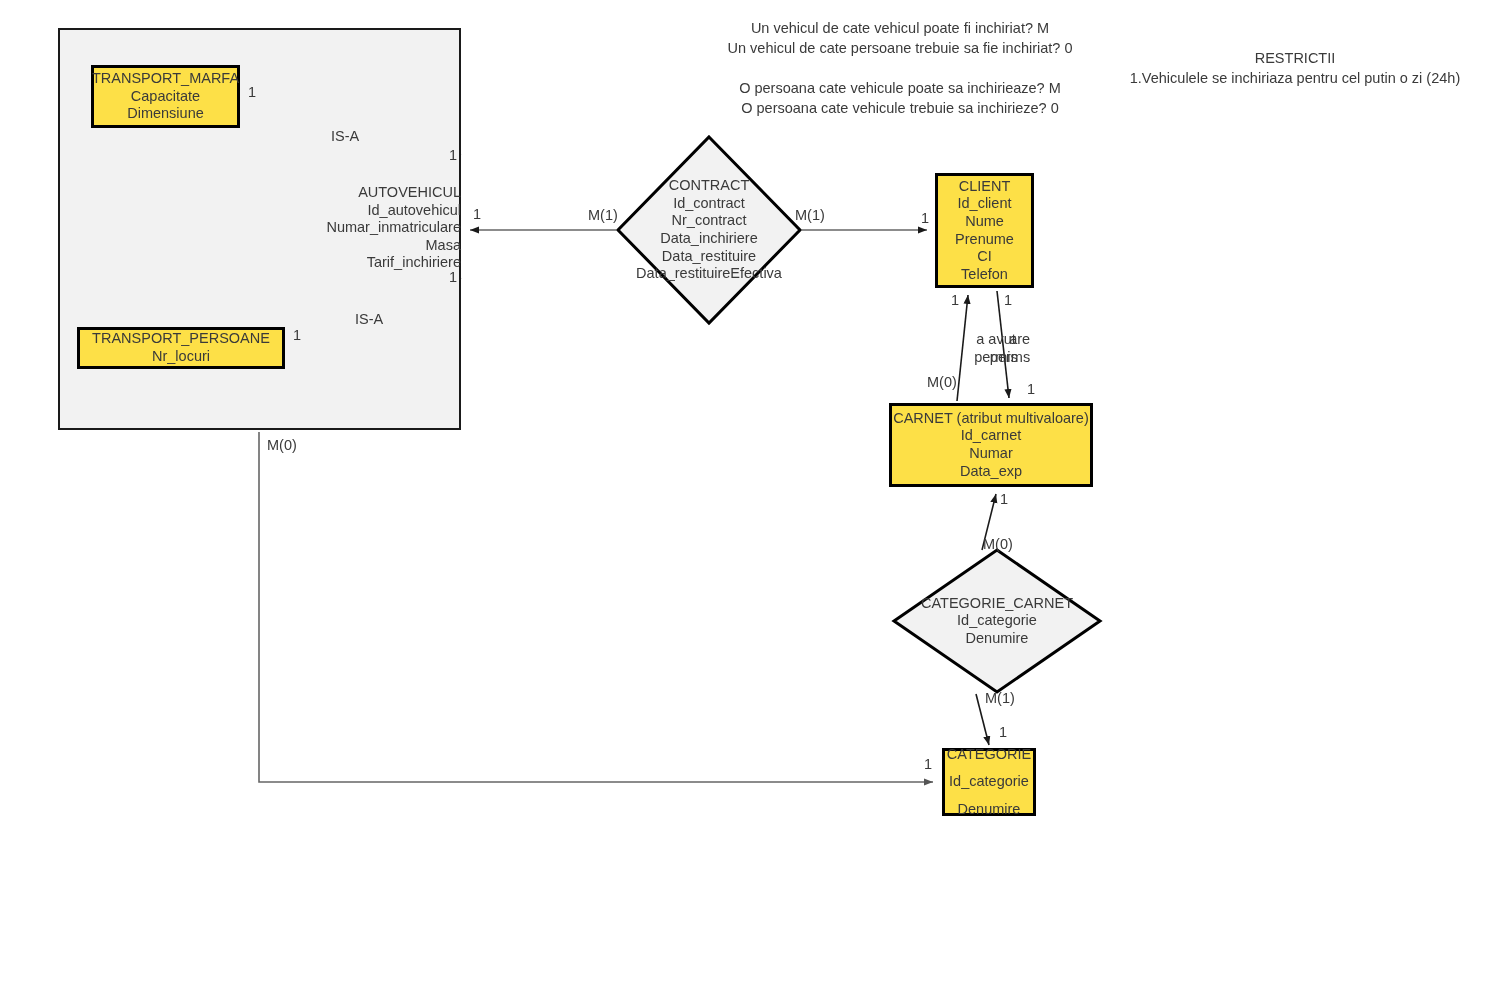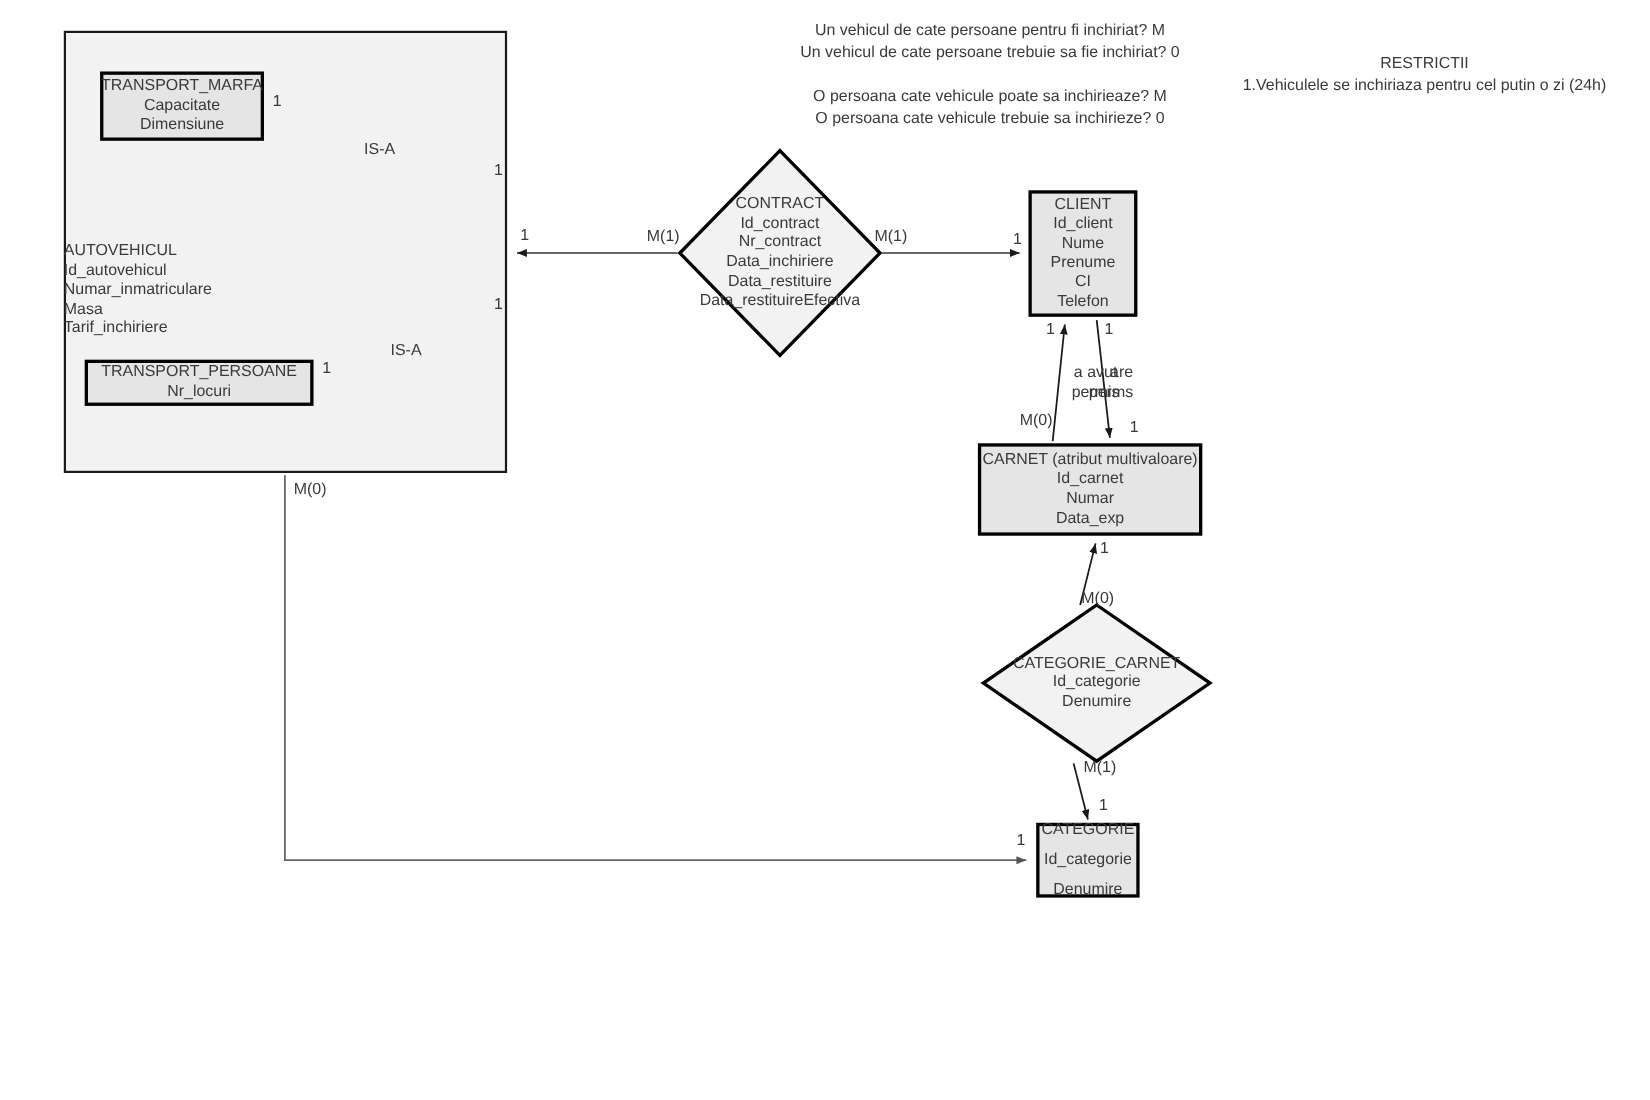--- a/index.html
+++ b/index.html
@@ -20,47 +20,46 @@
     left: 0;
     top: 0;
     width: 1500px;
     height: 1000px;
     pointer-events: none;
   }
   .ent {
     position: absolute;
     box-sizing: border-box;
     border: 3px solid #000000;
-    background: #e5e5e5;
+    background: #fde047;
     display: flex;
     flex-direction: column;
     align-items: center;
     justify-content: center;
     color: #3a3a3a;
     font-size: 14.5px;
     line-height: 17.6px;
     text-align: center;
     white-space: nowrap;
   }
   .ent .ttl { }
   .ent .attr { }
   .supertype {
     position: absolute;
     box-sizing: border-box;
     border: 2px solid #1a1a1a;
     background: #f2f2f2;
   }
   .sup-label {
     position: absolute;
-    text-align: left;
-    color: #3a3a3a;
-    font-size: 14.5px;
-    line-height: 17.6px;
-    white-space: nowrap;
-    margin-top: 36px;
+    text-align: right;
+    color: #3a3a3a;
+    font-size: 14.5px;
+    line-height: 17.6px;
+    white-space: nowrap;
   }
   .diamond-wrap {
     position: absolute;
   }
   .diamond-wrap svg {
     position: absolute;
     left: 0;
     top: 0;
     overflow: visible;
   }
@@ -231,21 +230,21 @@
   <div class="lbl" style="left:1000px; top:491px;">1</div>
   <div class="lbl" style="left:983px; top:536px;">M(0)</div>
 
   <div class="lbl" style="left:985px; top:690px;">M(1)</div>
   <div class="lbl" style="left:999px; top:724px;">1</div>
 
   <div class="lbl" style="left:267px; top:437px;">M(0)</div>
   <div class="lbl" style="left:924px; top:756px;">1</div>
 
   <div class="note" style="left:640px; top:18px; width:520px;">
-    <div>Un vehicul de cate persoane pentru fi inchiriat? M</div>
+    <div>Un vehicul de cate vehicul poate fi inchiriat? M</div>
     <div>Un vehicul de cate persoane trebuie sa fie inchiriat? 0</div>
     <div>&nbsp;</div>
     <div>O persoana cate vehicule poate sa inchirieaze? M</div>
     <div>O persoana cate vehicule trebuie sa inchirieze? 0</div>
   </div>
 
   <div class="note" style="left:1085px; top:48px; width:420px;">
     <div>RESTRICTII</div>
     <div>1.Vehiculele se inchiriaza pentru cel putin o zi (24h)</div>
   </div>

